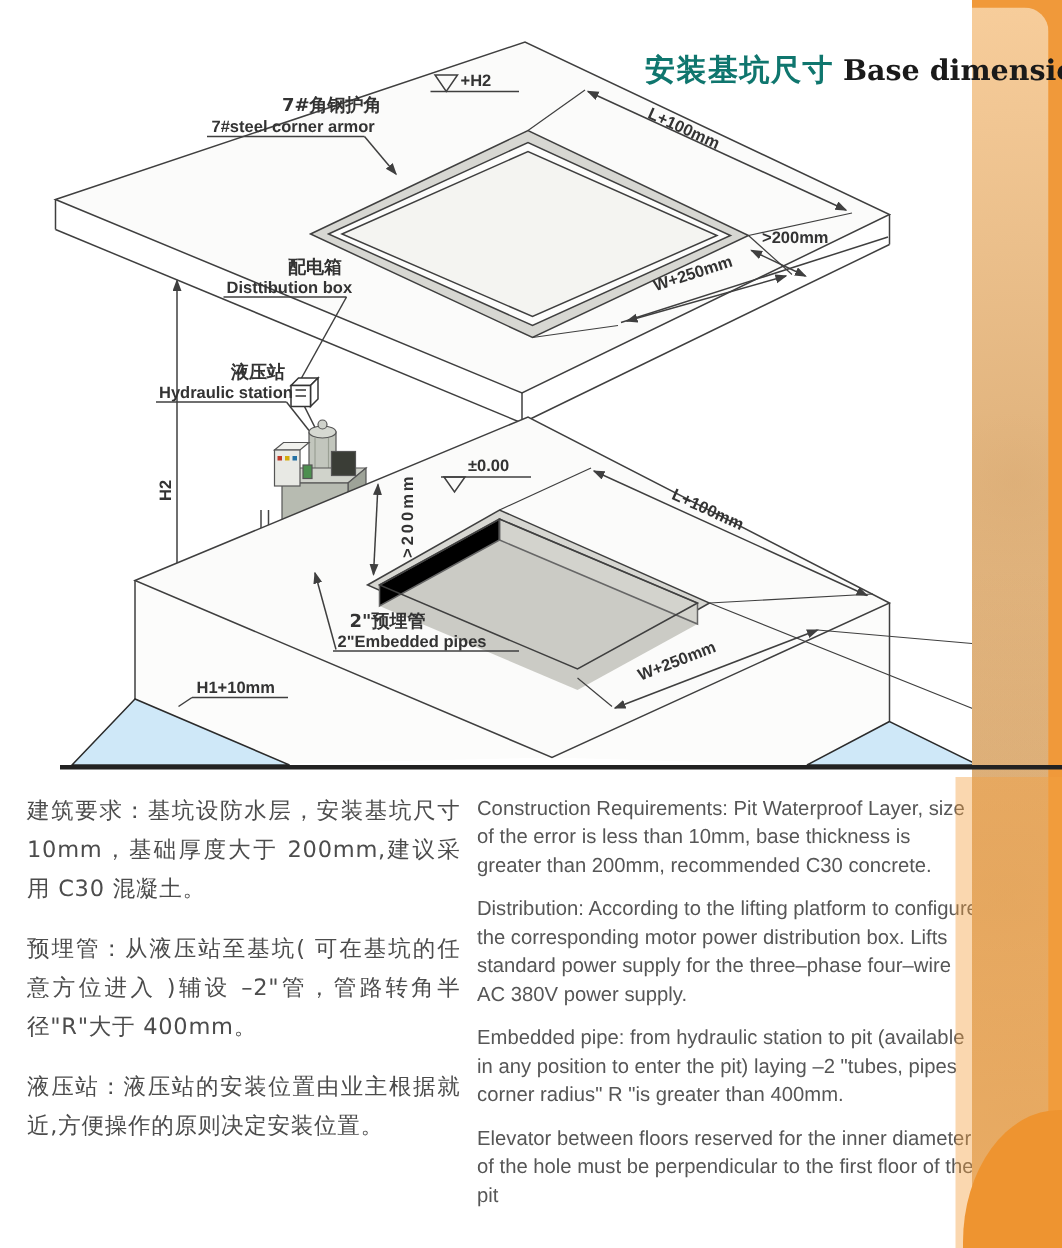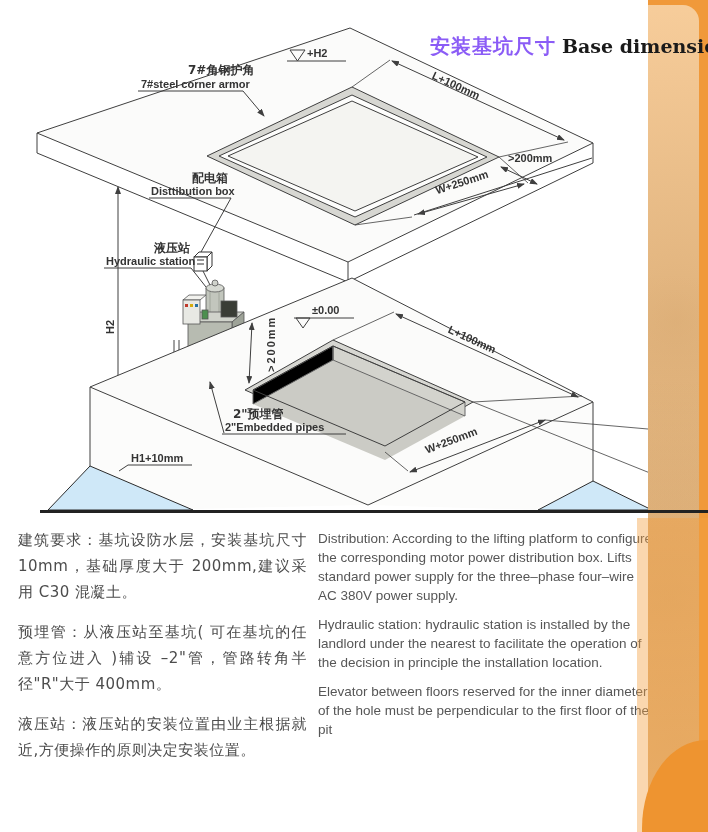--- a/index.html
+++ b/index.html
@@ -22,21 +22,21 @@
     background:rgba(243,160,64,0.42);z-index:3;pointer-events:none;
   }
   .corner-blob{
     position:absolute;right:0;bottom:0;width:66px;height:92px;
     background:#ee9430;border-top-left-radius:64px 88px;z-index:4;
   }
   .ground-line{position:absolute;left:40px;right:0;top:510px;height:3px;background:#222;z-index:4;}
 
   
   .title{position:absolute;left:430px;top:33px;z-index:5;white-space:nowrap;}
-  .title .zh{font-family:"DejaVu Sans",sans-serif;font-weight:bold;font-size:20px;color:#8b5cf6;letter-spacing:1px;}
+  .title .zh{font-family:"DejaVu Sans",sans-serif;font-weight:bold;font-size:20px;color:#0f766e;letter-spacing:1px;}
   .title .en{font-family:"DejaVu Serif","Liberation Serif",serif;font-weight:bold;font-size:19px;color:#1a1a1a;margin-left:6px;}
 
   
   .diagram{position:absolute;left:0;top:0;z-index:1;}
   svg text{font-family:"Liberation Sans","DejaVu Sans",sans-serif;}
   .lbl{font-size:11px;font-weight:bold;fill:#333;}
   .lblzh{font-size:12px;font-weight:bold;fill:#333;font-family:"DejaVu Sans",sans-serif;}
   .dim{font-size:11px;font-weight:bold;fill:#333;}
 
   
@@ -235,16 +235,17 @@
   <polygon points="593,481 538,510 652,510" fill="#cfe8f8" stroke="#2b2b2b" stroke-width="1"></polygon>
 </svg>
 
 <div class="notes-zh">
   <p>建筑要求：基坑设防水层，安装基坑尺寸 10mm，基础厚度大于 200mm,建议采用 C30 混凝土。</p>
   <p>预埋管：从液压站至基坑( 可在基坑的任意方位进入 )辅设 –2"管，管路转角半径"R"大于 400mm。</p>
   <p>液压站：液压站的安装位置由业主根据就近,方便操作的原则决定安装位置。</p>
 
 </div>
 <div class="notes-en">
+  <p>Construction Requirements: Pit Waterproof Layer, size of the error is less than 10mm, base thickness is greater than 200mm, recommended C30 concrete.</p>
   <p>Distribution: According to the lifting platform to configure the corresponding motor power distribution box. Lifts standard power supply for the three–phase four–wire AC 380V power supply.</p>
-  <p>Hydraulic station: hydraulic station is installed by the landlord under the nearest to facilitate the operation of the decision in principle the installation location.</p>
+  <p>Embedded pipe: from hydraulic station to pit (available in any position to enter the pit) laying –2 "tubes, pipes corner radius" R "is greater than 400mm.</p>
   <p>Elevator between floors reserved for the inner diameter of the hole must be perpendicular to the first floor of the pit</p>
 </div>
 
 </body></html>

